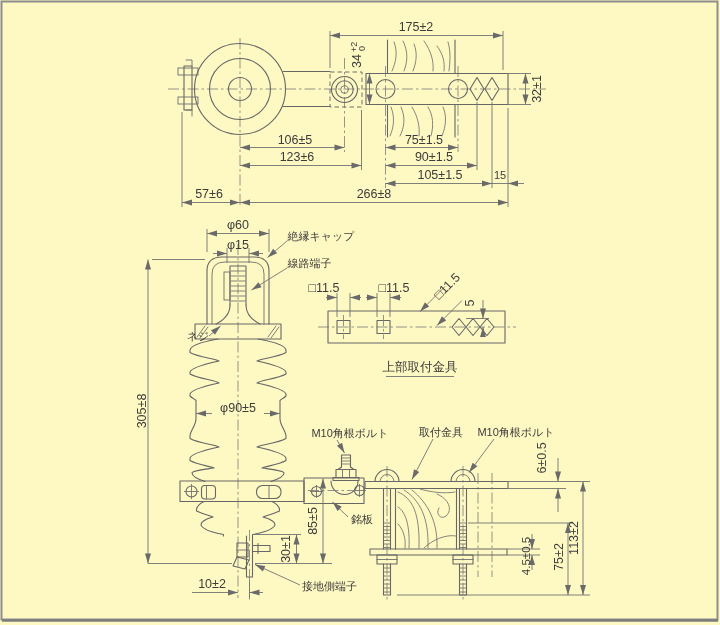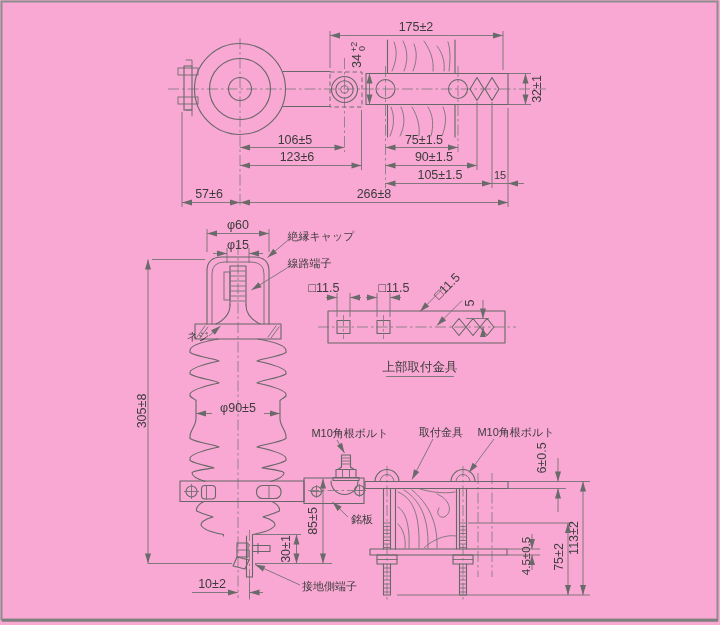--- a/index.html
+++ b/index.html
@@ -1,16 +1,16 @@
 <!DOCTYPE html>
 <html><head>
 <meta charset="utf-8">
 <style>
   html,body{margin:0;padding:0;background:#fff;}
-  .page{position:relative;width:720px;height:625px;background:#f9a8d4;overflow:hidden;
+  .page{position:relative;width:720px;height:625px;background:#fef9c3;overflow:hidden;
         font-family:"Liberation Sans","DejaVu Sans",sans-serif;}
   svg text{font-family:"Liberation Sans","DejaVu Sans",sans-serif;fill:#3c3c3c;}
   .ol{fill:none;stroke:#676767;stroke-width:1.1;stroke-linecap:round;stroke-linejoin:round;}
   .o9{fill:none;stroke:#6e6e6e;stroke-width:0.9;stroke-linecap:round;}
   .dl{fill:none;stroke:#737373;stroke-width:0.9;}
   .cl{fill:none;stroke:#7a7a7a;stroke-width:0.8;stroke-dasharray:11 3 2.5 3;}
   .hid{fill:none;stroke:#6e6e6e;stroke-width:1;stroke-dasharray:4.5 3;}
   .wg{fill:none;stroke:#707070;stroke-width:0.85;stroke-linecap:round;}
   .t12{font-size:12.5px;}
   .t11{font-size:11px;}

